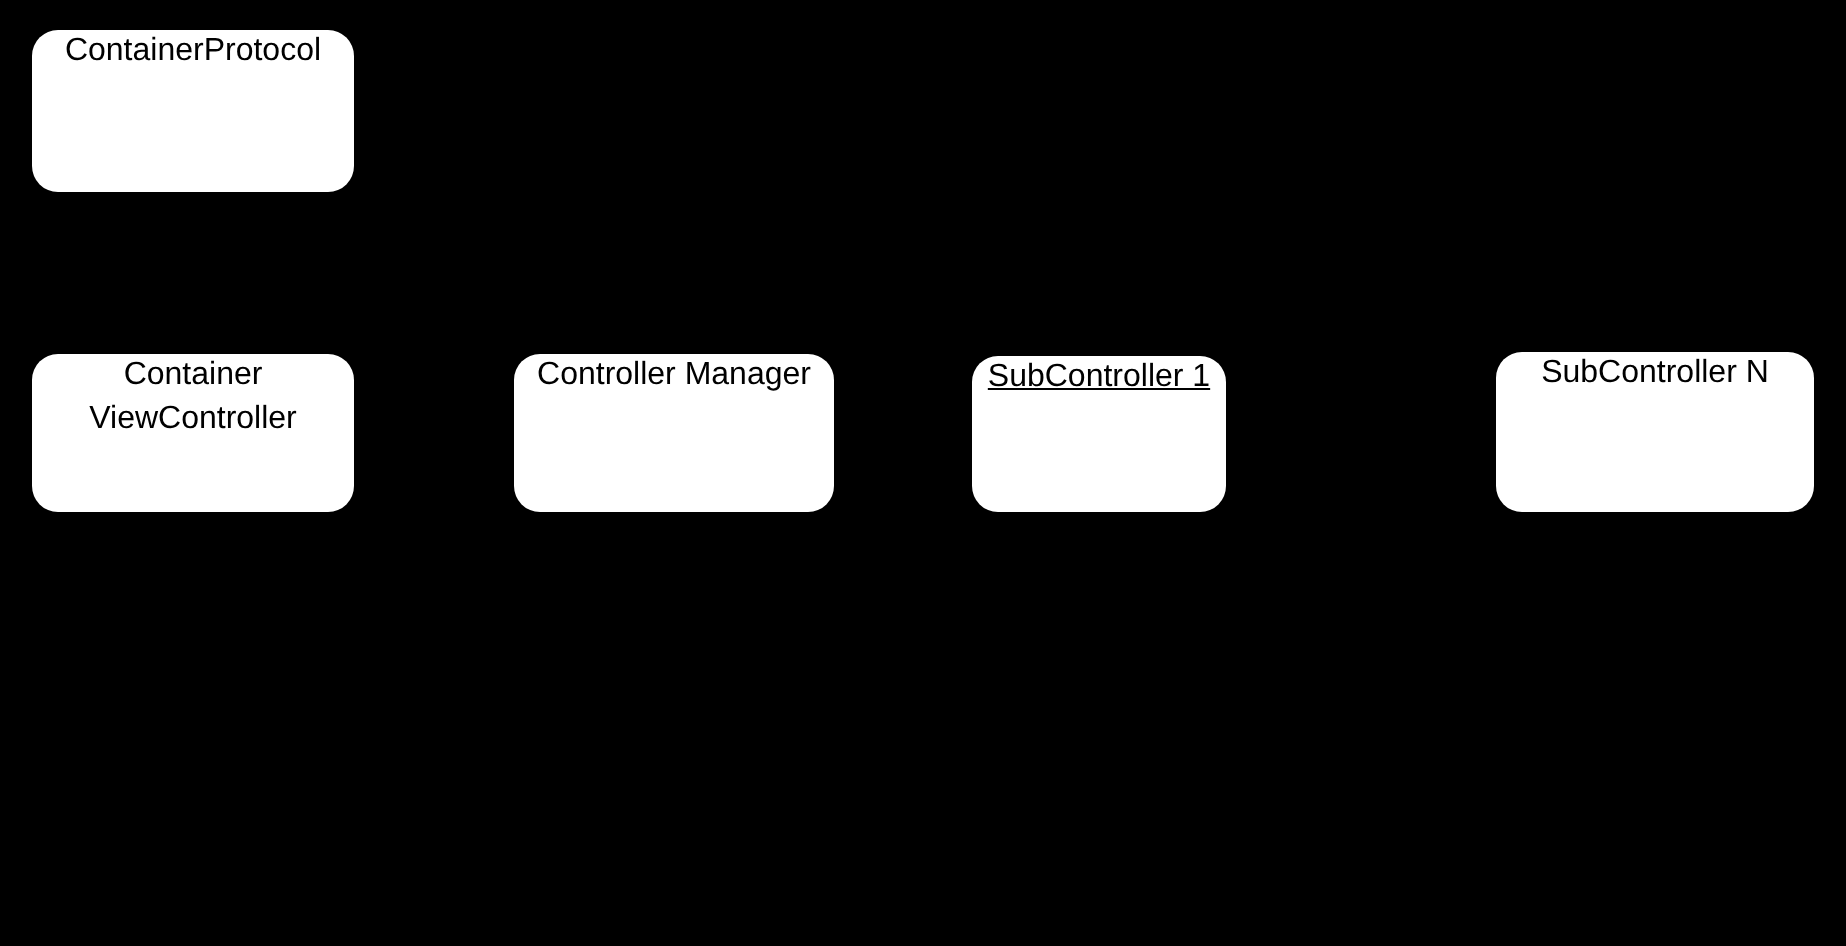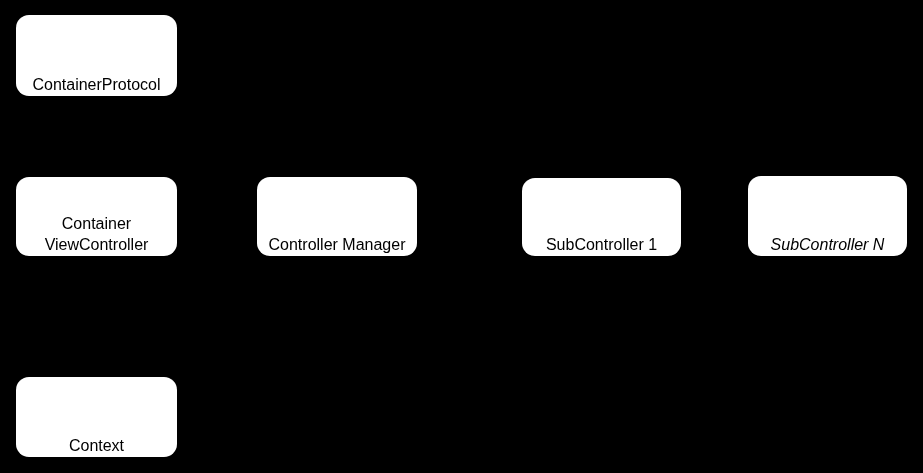--- a/index.html
+++ b/index.html
@@ -17,35 +17,35 @@
   .diagram {
     position: absolute;
     inset: 0;
   }
   .node {
     position: absolute;
     background: #ffffff;
     color: #000000;
     border-radius: 13px;
     display: flex;
-    align-items: flex-end;
+    align-items: flex-start;
     justify-content: center;
     text-align: center;
     font-size: 16px;
     line-height: 1.35;
     white-space: pre-line;
     box-sizing: border-box;
   }
   
   #node-container-protocol      { left: 16px;  top: 15px;  width: 161px; height: 81px; }
   #node-controller-protocol     { left: 618px; top: 16px;  width: 158px; height: 80px; }
   #node-container-viewcontroller{ left: 16px;  top: 177px; width: 161px; height: 79px; }
   #node-controller-manager      { left: 257px; top: 177px; width: 160px; height: 79px; }
-  #node-subcontroller-1         { left: 522px; top: 178px; width: 159px; height: 78px; }
-  #node-subcontroller-n         { left: 748px; top: 176px; width: 159px; height: 80px; font-style: italic; }
+  #node-subcontroller-1         { left: 486px; top: 178px; width: 127px; height: 78px; text-decoration: underline; }
+  #node-subcontroller-n         { left: 748px; top: 176px; width: 159px; height: 80px; }
   #node-context                 { left: 16px;  top: 377px; width: 161px; height: 80px; }
 </style>
 </head>
 <body>
 
 <div class="diagram">
 
   <div class="node" id="node-container-protocol">
     <span>ContainerProtocol</span>
   </div>
@@ -61,17 +61,14 @@
   </div>
 
   <div class="node" id="node-subcontroller-1">
     <span>SubController 1</span>
   </div>
 
   <div class="node" id="node-subcontroller-n">
     <span>SubController N</span>
   </div>
 
-  <div class="node" id="node-context">
-    <span>Context</span>
-  </div>
 
 </div>
 
 </body></html>

